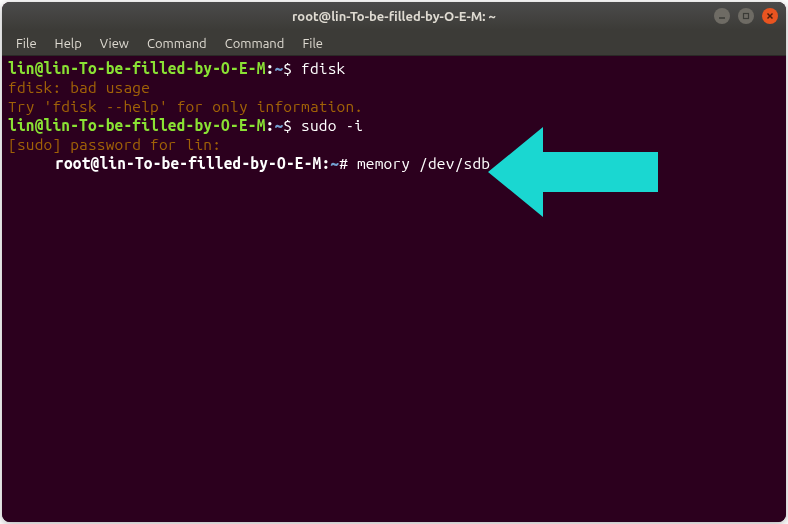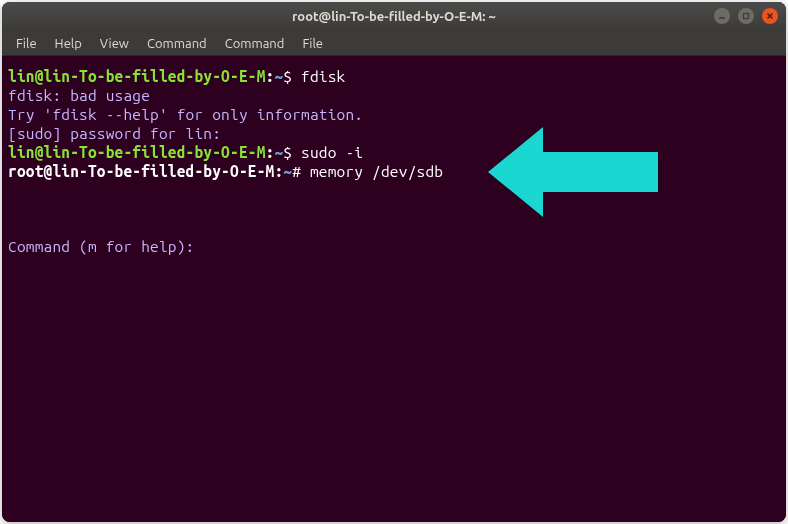--- a/index.html
+++ b/index.html
@@ -72,31 +72,31 @@
       font-size: 13px;
       padding: 3px 8px;
       border-radius: 3px;
     }
     .terminal-body {
       flex: 1;
       background: #2c001e;
       color: #ffffff;
       font-size: 15.5px;
       line-height: 1.22;
-      padding: 12px 6px;
+      padding: 4px 6px;
       position: relative;
       letter-spacing: 0.2px;
     }
     .line { white-space: pre; }
     .user-prompt { color: #8ae234; font-weight: bold; }
-    .root-prompt { color: #ffffff; font-weight: bold; }
+    .root-prompt { color: #ffffff; font-weight: bold; margin-left: 47px; }
     .sep { color: #ffffff; font-weight: bold; }
     .path { color: #729fcf; font-weight: bold; }
     .cmd { color: #ffffff; }
-    .out { color: #c4b5fd; }
+    .out { color: #a16207; }
     .welcome { color: #8ae234; }
     .arrow {
       position: absolute;
       left: 486px;
       top: 66px;
     }
   </style>
 </head>
 <body>
 
@@ -130,26 +130,25 @@
     <div class="menu-item">View</div>
     <div class="menu-item">Command</div>
     <div class="menu-item">Command</div>
     <div class="menu-item">File</div>
   </div>
 
   <div class="terminal-body">
     <div class="line"><span class="user-prompt">lin@lin-To-be-filled-by-O-E-M</span><span class="sep">:</span><span class="path">~</span><span class="cmd">$ </span><span class="cmd">fdisk</span></div>
     <div class="line out">fdisk: bad usage</div>
     <div class="line out">Try 'fdisk --help' for only information.</div>
+    <div class="line"><span class="user-prompt">lin@lin-To-be-filled-by-O-E-M</span><span class="sep">:</span><span class="path">~</span><span class="cmd">$ </span><span class="cmd">sudo -i</span></div>
     <div class="line out">[sudo] password for lin:</div>
-    <div class="line"><span class="user-prompt">lin@lin-To-be-filled-by-O-E-M</span><span class="sep">:</span><span class="path">~</span><span class="cmd">$ </span><span class="cmd">sudo -i</span></div>
     <div class="line"><span class="root-prompt">root@lin-To-be-filled-by-O-E-M</span><span class="sep">:</span><span class="path">~</span><span class="cmd"># </span><span class="cmd">memory /dev/sdb</span></div>
     <div class="line out"> </div>
     <div class="line out"> </div>
     <div class="line out"> </div>
-    <div class="line out">Command (m for help):</div>
 
     <svg class="arrow" width="180" height="100">
       <polygon points="0,50 55,5 55,30 170,30 170,70 55,70 55,95" fill="#1ad7d1"></polygon>
     </svg>
   </div>
 
 </div>
 
 </body></html>

